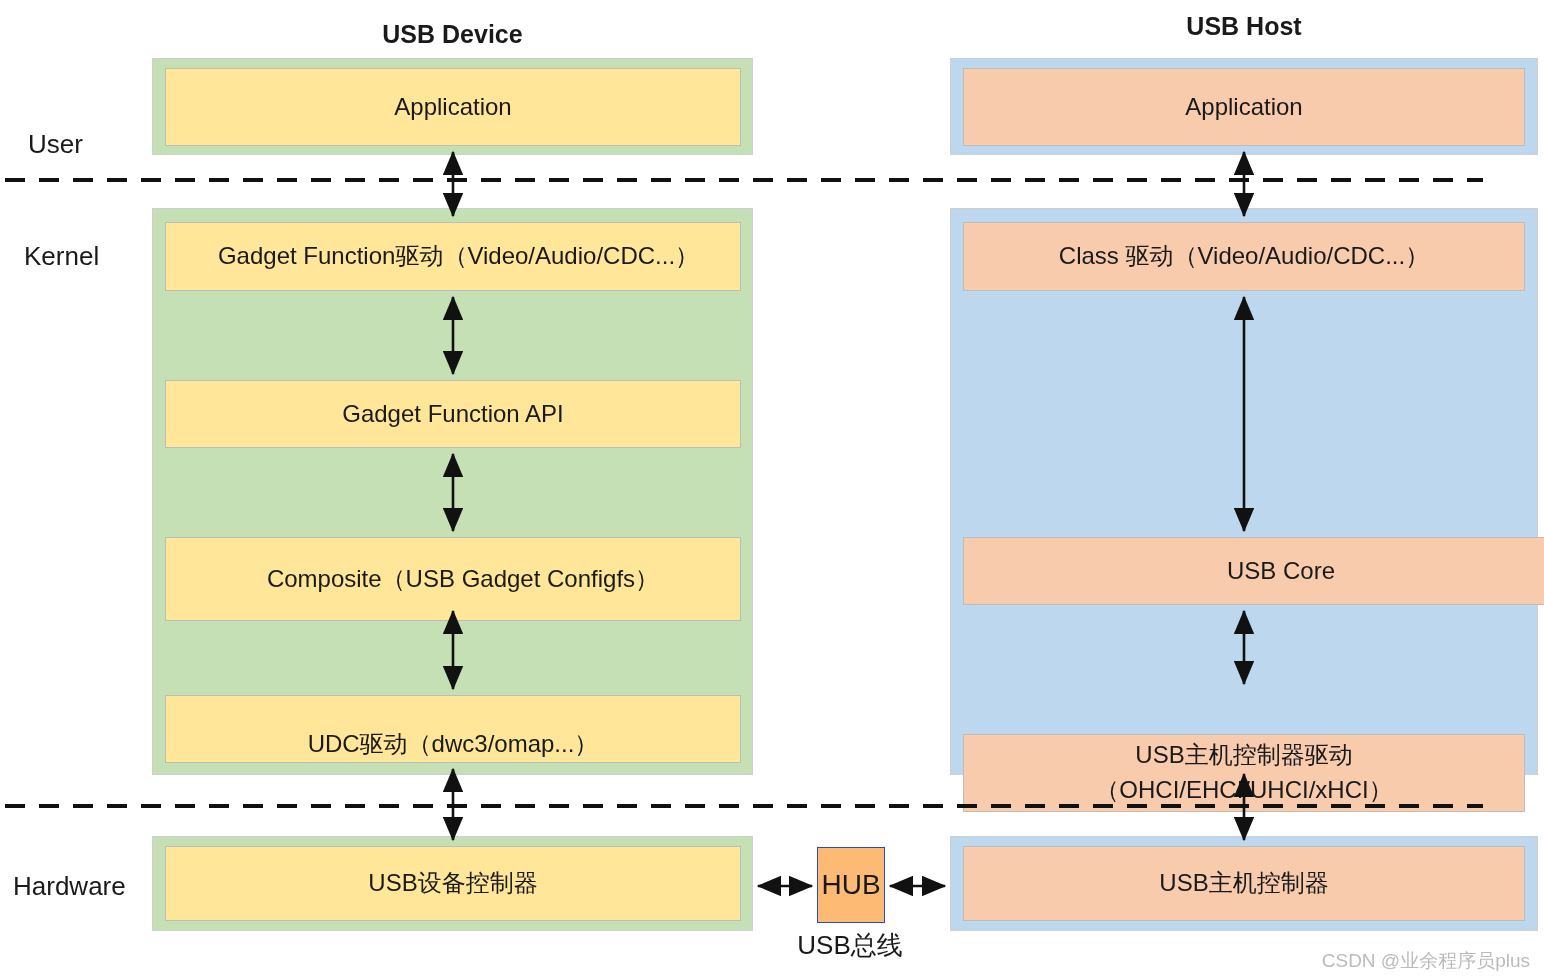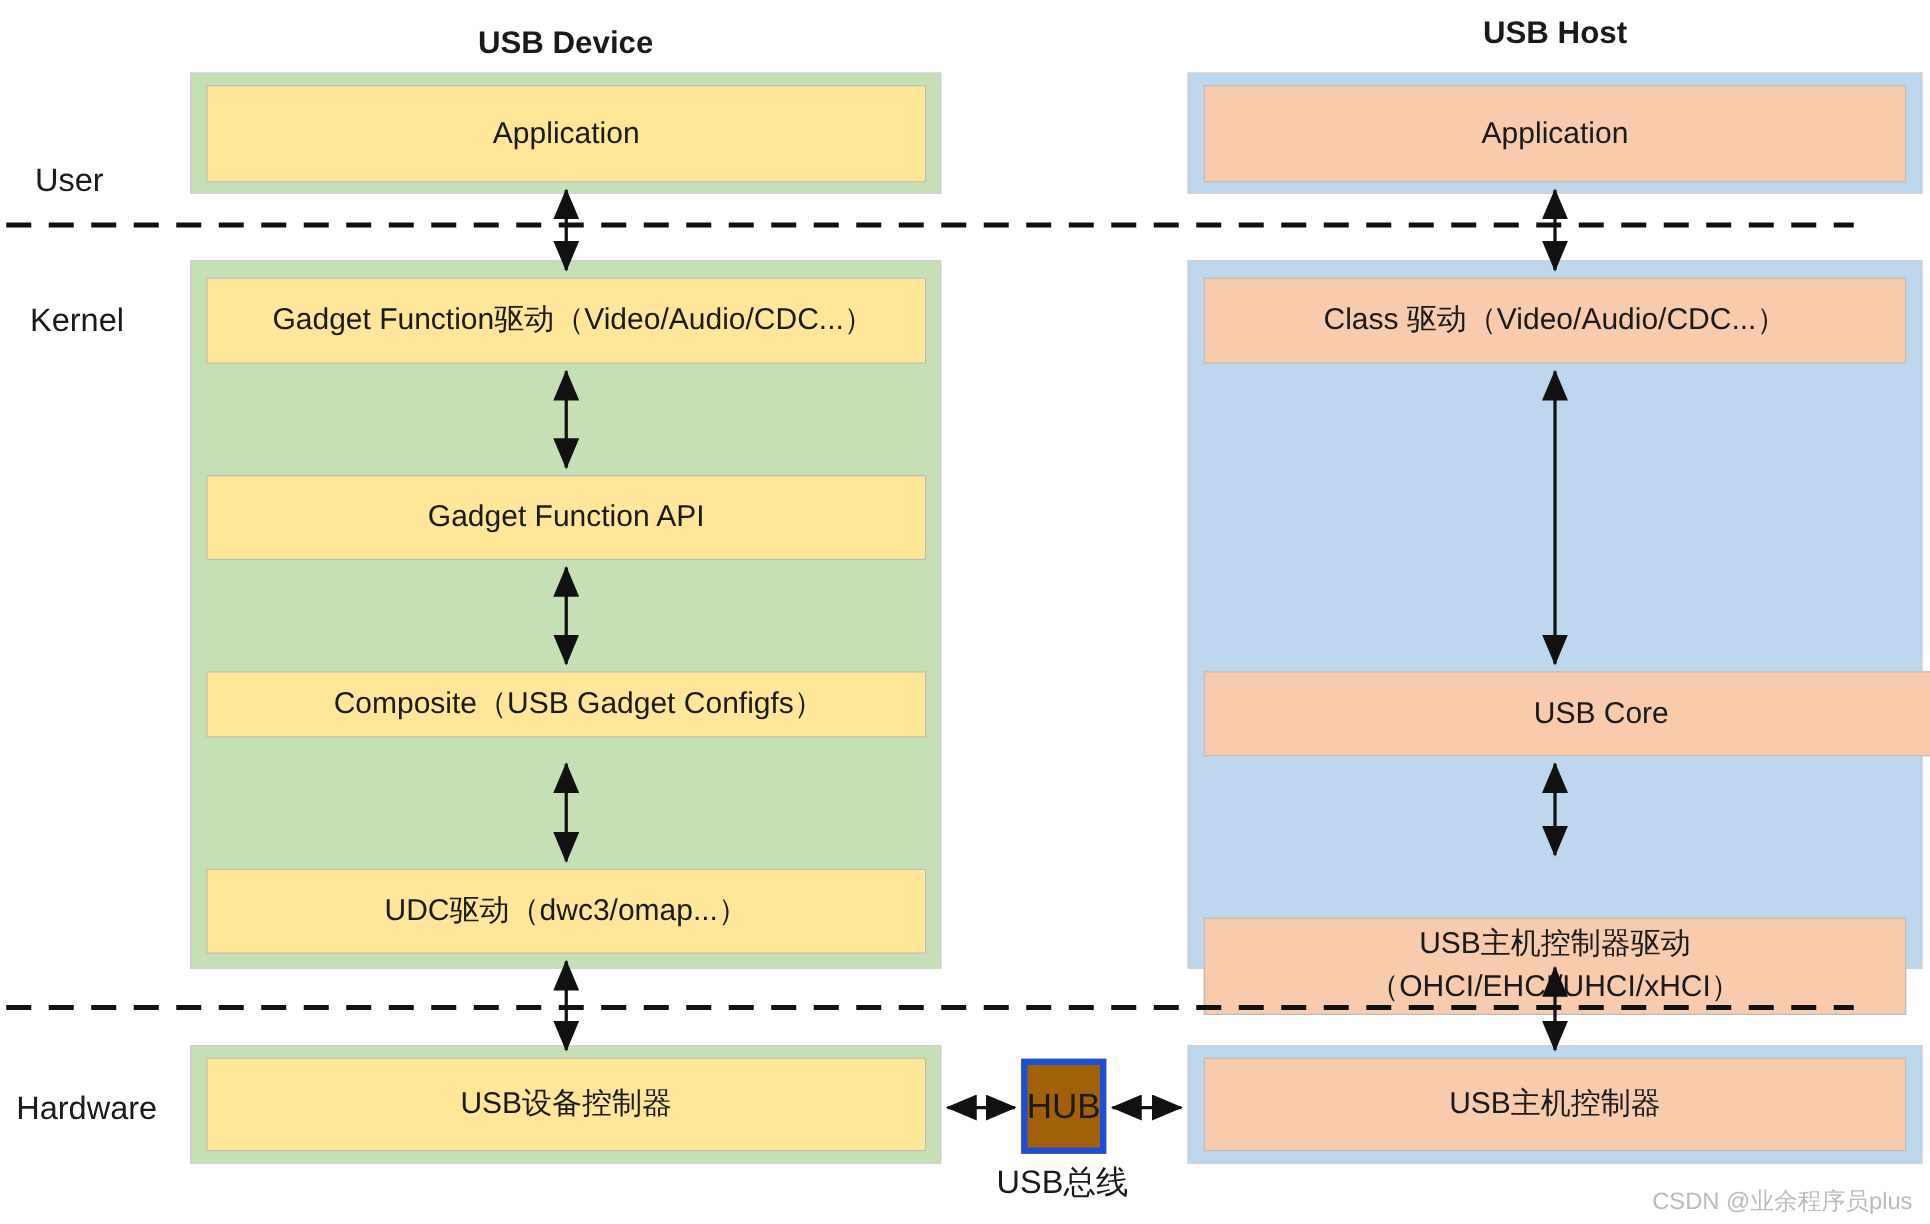--- a/index.html
+++ b/index.html
@@ -15,21 +15,21 @@
   .green{background:#c5e0b4;}
   .blue{background:#bdd7ee;}
   .box{
     position:absolute;box-sizing:border-box;border:1px solid #bdbdbd;
     display:flex;align-items:center;justify-content:center;flex-direction:column;
     font-size:24px;text-align:center;line-height:1.45;
   }
   .yellow{background:#ffe699;}
   .orange{background:#f8cbad;}
   .hub{
-    position:absolute;box-sizing:border-box;background:#a16207;border:5px solid #1d4ed8;
+    position:absolute;box-sizing:border-box;background:#fdba74;border:1px solid #1d4ed8;
     display:flex;align-items:center;justify-content:center;font-size:28px;
   }
   .bus-label{font-size:26px;text-align:center;white-space:nowrap;}
   .watermark{font-size:19px;color:#bbbbbb;white-space:nowrap;text-align:right;}
   svg.overlay{position:absolute;left:0;top:0;pointer-events:none;}
 </style>
 </head>
 <body>
 
 <div class="abs title" style="left:152px;top:20px;width:601px;">USB Device</div>
@@ -49,24 +49,24 @@
 
 <div class="box yellow" style="left:165px;top:68px;width:576px;height:78px;">
   <span>Application</span>
 </div>
 <div class="box yellow" style="left:165px;top:222px;width:576px;height:69px;padding-left:11px;">
   <span>Gadget Function驱动（Video/Audio/CDC...）</span>
 </div>
 <div class="box yellow" style="left:165px;top:380px;width:576px;height:68px;">
   <span>Gadget Function API</span>
 </div>
-<div class="box yellow" style="left:165px;top:537px;width:576px;height:53px;padding-left:20px;">
+<div class="box yellow" style="left:165px;top:537px;width:576px;height:84px;padding-left:20px;">
   <span>Composite（USB Gadget Configfs）</span>
 </div>
-<div class="box yellow" style="left:165px;top:695px;width:576px;height:68px;">
+<div class="box yellow" style="left:165px;top:695px;width:576px;height:68px;justify-content:flex-end;">
   <span>UDC驱动（dwc3/omap...）</span>
 </div>
 <div class="box yellow" style="left:165px;top:846px;width:576px;height:75px;">
   <span>USB设备控制器</span>
 </div>
 
 <div class="box orange" style="left:963px;top:68px;width:562px;height:78px;">
   <span>Application</span>
 </div>
 <div class="box orange" style="left:963px;top:222px;width:562px;height:69px;justify-content:center;">

